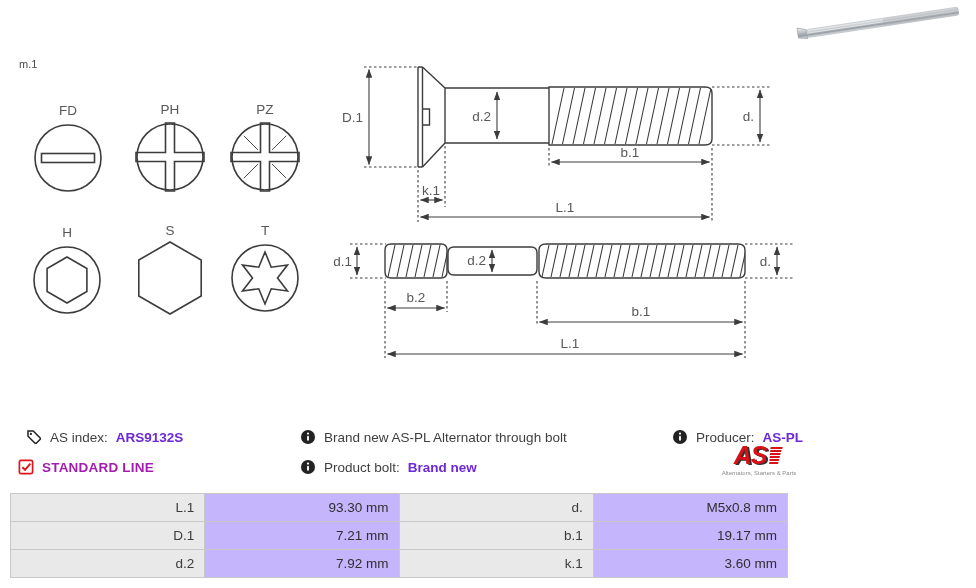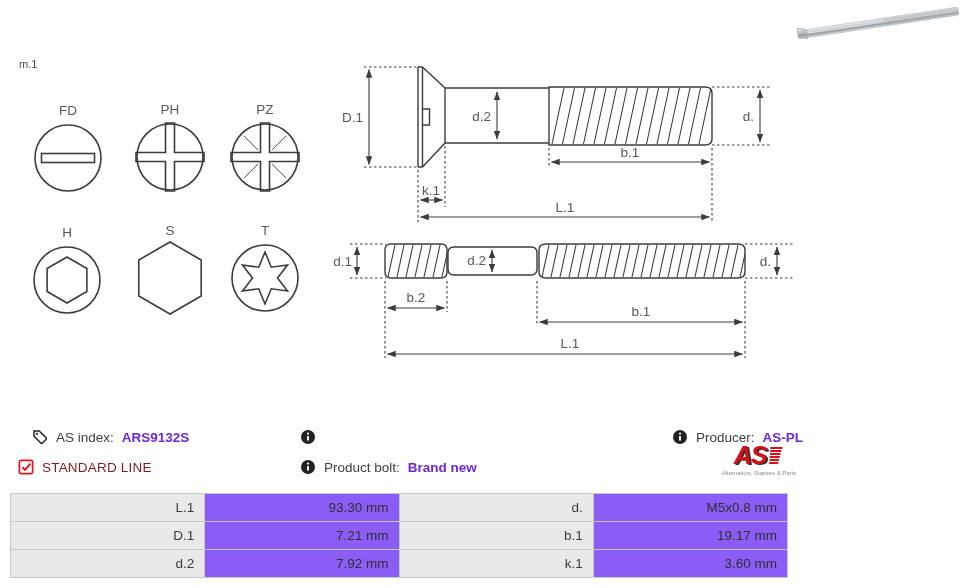--- a/index.html
+++ b/index.html
@@ -11,32 +11,32 @@
   
   #bolt-photo{left:788px;top:0px;}
   
   #module-label{left:19px;top:58px;font-size:11px;color:#4a4a4a;}
   
   svg text.dim{font-size:13.5px;fill:#585858;font-family:"Liberation Sans",sans-serif;}
   svg text.headlbl{font-size:13.5px;fill:#585858;font-family:"Liberation Sans",sans-serif;}
   
   .info-row{position:absolute;display:flex;align-items:center;gap:8px;font-size:13.5px;color:#3f3f3f;white-space:nowrap;}
   .info-row .b{font-weight:bold;color:#6d28d9;}
-  .red-line{color:#7f1d1d;font-weight:normal;letter-spacing:.2px;}
+  .red-line{color:#a21caf;font-weight:bold;letter-spacing:.2px;}
   .icon16{width:16px;height:16px;flex:0 0 auto;display:block;}
   
   #as-logo{left:720px;top:443px;width:78px;text-align:center;line-height:1;}
   #as-logo .mark{display:flex;align-items:flex-end;justify-content:center;gap:1px;}
   #as-logo .as-text{font-size:25px;font-weight:800;font-style:italic;color:#d81118;text-shadow:2px 1px 0 #30302f;letter-spacing:-1px;}
   #as-logo .tagline{font-size:6px;color:#8a8a8a;margin-top:2px;white-space:nowrap;}
   
   #spec-table{position:absolute;left:10px;top:493px;width:778px;border-collapse:collapse;font-size:13.5px;color:#3c3c3c;table-layout:fixed;}
   #spec-table td{border:1px solid #c8c8c8;height:27px;text-align:right;padding:0 10px 0 0;}
   #spec-table td.p{background:#e9e9e9;}
-  #spec-table td.v{background:#8b5cf6;color:#2f2f2f;}
+  #spec-table td.v{background:#c4b5fd;color:#2f2f2f;}
 </style>
 </head>
 <body>
 
 <svg id="bolt-photo" class="abs" width="188" height="48" viewBox="0 0 188 48">
   <defs>
     <linearGradient id="metal" x1="0" y1="0" x2="0" y2="1">
       <stop offset="0" stop-color="#f4f5f6"></stop>
       <stop offset="0.35" stop-color="#c6cbcf"></stop>
       <stop offset="0.7" stop-color="#979ea4"></stop>
@@ -158,35 +158,36 @@
     <line x1="387.5" y1="354" x2="742.5" y2="354" marker-start="url(#arr)" marker-end="url(#arr)"></line>
     <text class="dim" x="352" y="266" text-anchor="end" stroke="none">d.1</text>
     <text class="dim" x="486" y="265" text-anchor="end" stroke="none">d.2</text>
     <text class="dim" x="771" y="266" text-anchor="end" stroke="none">d.</text>
     <text class="dim" x="416" y="302" text-anchor="middle" stroke="none">b.2</text>
     <text class="dim" x="641" y="316" text-anchor="middle" stroke="none">b.1</text>
     <text class="dim" x="570" y="348" text-anchor="middle" stroke="none">L.1</text>
   </g>
 </svg>
 
-<div class="info-row" style="left:32px;top:429px;align-items:flex-end;">
+<div class="info-row" style="left:26px;top:429px;align-items:flex-end;">
   <svg class="icon16" viewBox="0 0 16 16">
     <path d="M2,2 h5.2 l6.8,6.8 a1.2,1.2 0 0 1 0,1.7 l-3.5,3.5 a1.2,1.2 0 0 1 -1.7,0 L2,7.2 Z" fill="none" stroke="#222" stroke-width="1.5"></path>
     <circle cx="4.9" cy="4.9" r="1.15" fill="#222"></circle>
   </svg>
   <span>AS index:</span>
   <span class="b">ARS9132S</span>
 </div>
 
 <div class="info-row" style="left:300px;top:429px;">
   <svg class="icon16" viewBox="0 0 16 16">
     <circle cx="8" cy="8" r="7" fill="#222"></circle>
     <circle cx="8" cy="4.6" r="1.15" fill="#fff"></circle>
     <rect x="7.05" y="6.8" width="1.9" height="5" rx="0.95" fill="#fff"></rect>
   </svg>
+  <span>Brand new AS-PL Alternator through bolt</span>
 </div>
 
 <div class="info-row" style="left:672px;top:429px;text-align:right;">
   <svg class="icon16" viewBox="0 0 16 16">
     <circle cx="8" cy="8" r="7" fill="#222"></circle>
     <circle cx="8" cy="4.6" r="1.15" fill="#fff"></circle>
     <rect x="7.05" y="6.8" width="1.9" height="5" rx="0.95" fill="#fff"></rect>
   </svg>
   <span>Producer:</span>
   <span class="b">AS-PL</span>

